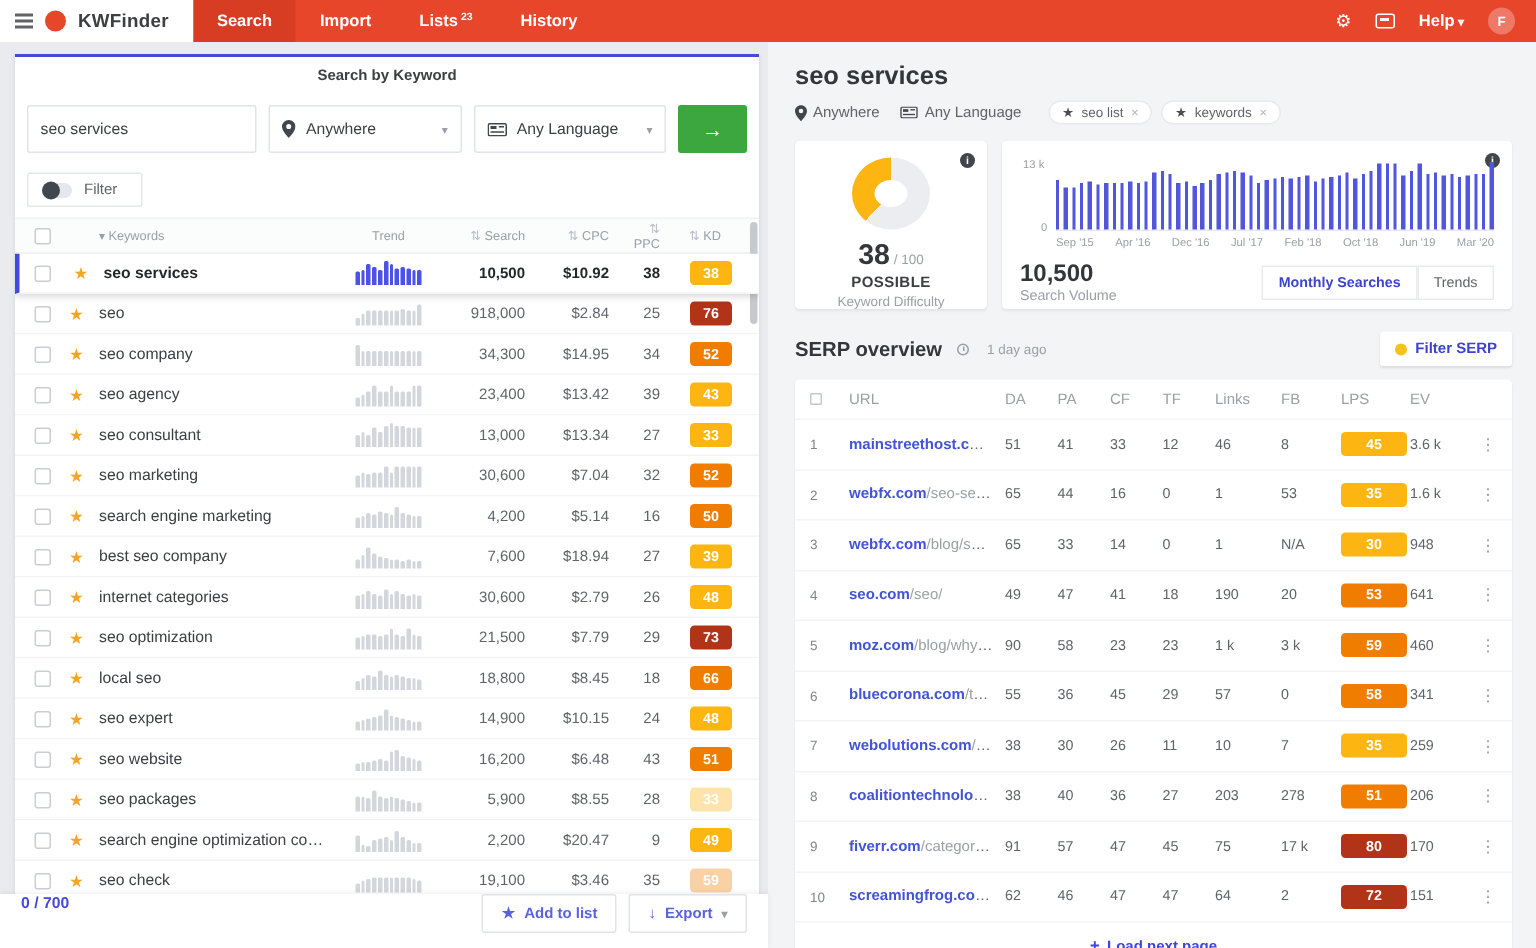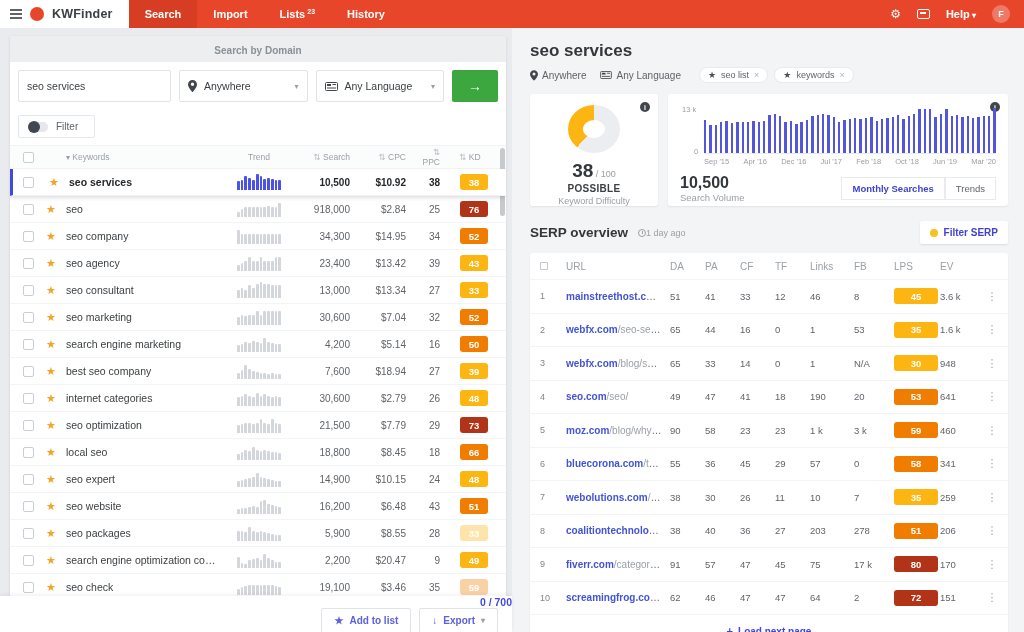--- a/index.html
+++ b/index.html
@@ -75,21 +75,21 @@
   .num { font-size:10px; color:#5f6368; text-align:right; padding-right:8px; }
   .kd-wrap { display:flex; justify-content:center; padding-right:6px; }
   .badge { min-width:28px; height:16px; border-radius:3px; color:#fff; font-size:9.5px; font-weight:bold; display:flex; align-items:center; justify-content:center; padding:0 3px; cursor:pointer; }
   .b-yellow { background:#fdb511; }
   .b-orange { background:#f07d00; }
   .b-red { background:#b23418; }
   .kw-row.faded .badge { opacity:.35; }
   .scroll-thumb { position:absolute; right:1px; top:112px; width:5px; height:68px; border-radius:3px; background:#c6cacf; cursor:pointer; }
 
   
-  .left-footer { height:36px; background:#fff; display:flex; align-items:flex-end; box-shadow:0 -1px 4px rgba(0,0,0,.07); z-index:3;flex-direction:column; }
+  .left-footer { height:36px; background:#fff; display:flex; align-items:flex-start; box-shadow:0 -1px 4px rgba(0,0,0,.07); z-index:3; }
   .count { padding-left:14px; font-size:10.5px; font-weight:bold; color:#4449dd; }
   .footer-btns { margin-left:auto; display:flex; gap:8px; padding-right:14px; }
   .f-btn { border:1px solid #e0e3e7; border-radius:2px; background:#fff; color:#5a62de; font-weight:bold; font-size:10px; padding:6px 12px; display:flex; align-items:center; gap:6px; cursor:pointer; font-family:"Liberation Sans",sans-serif; }
   .f-ic { font-size:10px; }
   .f-caret::after { content:" ▾"; font-size:8px; color:#9aa0a6; }
 
   
   .right { flex:1; background:#f3f4f6; padding:13px 16px 0 18px; overflow:hidden; }
   .dp-title { font-size:17px; font-weight:bold; color:#33373b; }
   .meta { display:flex; align-items:center; gap:14px; margin-top:6px; font-size:10px; color:#5f6368; }
@@ -120,21 +120,21 @@
   .x-labels { display:flex; justify-content:space-between; font-size:7.5px; color:#9aa0a6; margin-top:3px; }
   .vol-bottom { display:flex; align-items:center; margin-top:8px; }
   .vol-num { font-size:16px; font-weight:bold; color:#33373b; line-height:1.1; }
   .vol-label { font-size:9.5px; color:#9aa0a6; }
   .vol-buttons { margin-left:auto; display:flex; }
   .v-btn { border:1px solid #e8eaee; background:#fff; padding:5px 10px; font-size:9.5px; color:#5f6368; cursor:pointer; font-family:"Liberation Sans",sans-serif; }
   .v-btn.active { color:#3d43cf; font-weight:bold; }
 
   .serp-head-row { display:flex; align-items:center; margin:15px 0 9px; }
   .serp-title { font-size:13.5px; font-weight:bold; color:#33373b; }
-  .updated { margin-left:10px; display:flex; align-items:center; gap:0; font-size:9px; color:#9aa0a6; }
+  .updated { margin-left:10px; display:flex; align-items:center; gap:12px; font-size:9px; color:#9aa0a6; }
   .clock-ic { width:8px; height:8px; border:1px solid #9aa0a6; border-radius:50%; position:relative; }
   .clock-ic::after { content:""; position:absolute; left:3px; top:1px; width:1px; height:3px; background:#9aa0a6; }
   .analyze-btn { margin-left:auto; background:#fff; border:none; border-radius:2px; padding:6px 10px; font-size:10px; font-weight:bold; color:#3d43cf; display:flex; align-items:center; gap:6px; box-shadow:0 1px 2px rgba(0,0,0,.10); cursor:pointer; font-family:"Liberation Sans",sans-serif; }
   .bulb { width:8px; height:8px; border-radius:50%; background:#f7c21d; }
 
   .serp-card { background:#fff; border-radius:3px; box-shadow:0 1px 2px rgba(0,0,0,.07); }
   .serp-grid { display:grid; grid-template-columns:24px minmax(0,1fr) 33px 33px 33px 33px 42px 38px 44px 42px 16px; align-items:center; column-gap:2px; padding:0 8px 0 10px; }
   .serp-head { height:26px; font-size:10px; color:#9aa0a6; }
   .expand-ic { width:8px; height:8px; border:1px solid #c3c8cf; border-radius:1px; cursor:pointer; }
   .serp-row { height:33.5px; border-top:1px solid #f3f4f6; font-size:9.5px; color:#5f6368; }
@@ -182,21 +182,21 @@
     <span class="help">Help</span>
     <span class="avatar">F</span>
   </div>
 </div>
 
 <div class="main">
 
   <div class="left">
     <div class="left-card">
       <div class="search-tabs" id="search-tabs">
-          <div class="s-tab">Search by Domain</div>
+          <div class="s-tab active">Search by Keyword</div>
         </div>
 
       <div class="search-row">
         <input class="kw-input" value="seo services" style="">
         <div class="select">
           <span class="sel-ic">
             <svg width="9" height="12" viewBox="0 0 9 12">
                 <path d="M4.5 0C2 0 0 2 0 4.4 0 7.7 4.5 12 4.5 12S9 7.7 9 4.4C9 2 7 0 4.5 0zm0 6a1.7 1.7 0 1 1 0-3.4 1.7 1.7 0 0 1 0 3.4z" fill="#41464c"></path>
               </svg>
           </span>

